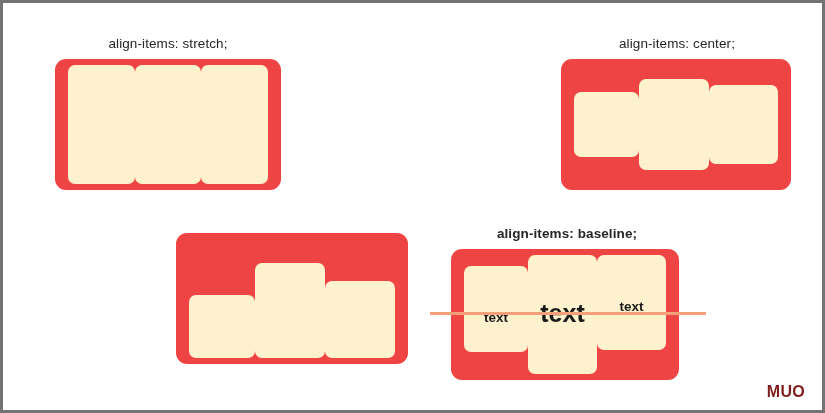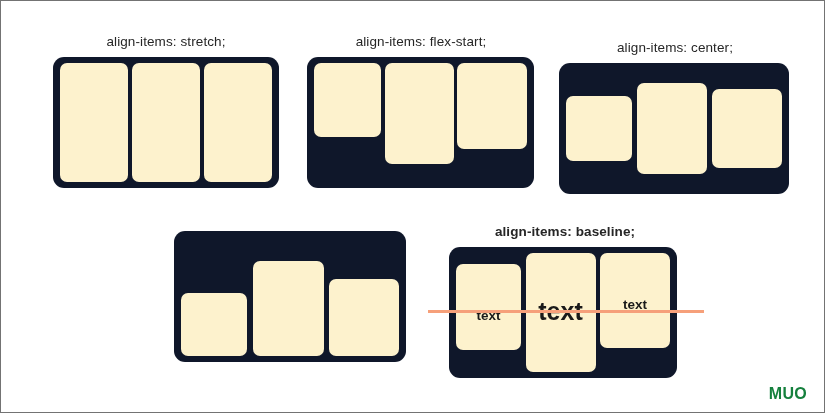--- a/index.html
+++ b/index.html
@@ -11,41 +11,41 @@
     width: 825px;
     height: 413px;
     font-family: "Liberation Sans", sans-serif;
     overflow: hidden;
   }
   #page {
     position: relative;
     width: 825px;
     height: 413px;
     box-sizing: border-box;
-    border: 1px solid #737373;
+    border: 3px solid #737373;
     background: #ffffff;
   }
 
   .panel {
     position: absolute;
   }
   .panel-title {
     text-align: center;
     font-size: 13.5px;
     color: #262626;
     line-height: 16px;
     letter-spacing: 0.1px;
     white-space: nowrap;
   }
   .flex-container {
-    background: #0f172a;
+    background: #ef4444;
     border-radius: 11px;
     box-sizing: border-box;
     display: flex;
-    padding: 6px 7px;
+    padding: 6px 13px;
     margin-top: 7px;
   }
   .box {
     background: #fdf2cd;
     border-radius: 7px;
     box-sizing: border-box;
     display: flex;
     align-items: center;
     justify-content: center;
     color: #1a1a1a;
@@ -67,21 +67,21 @@
     width: 227px; height: 131px;
     align-items: flex-start;
     justify-content: space-between;
     margin-left: 10px;
   }
   #panel-flex-start .box.b1 { width: 67px; height: 74px; }
   #panel-flex-start .box.b2 { width: 69px; height: 101px; }
   #panel-flex-start .box.b3 { width: 70px; height: 86px; }
 
   
-  #panel-center { left: 550px; top: 39px; width: 248px; }
+  #panel-center { left: 550px; top: 33px; width: 248px; }
   #panel-center .flex-container {
     width: 230px; height: 131px;
     align-items: center;
     justify-content: space-between;
     margin-left: 8px;
   }
   #panel-center .box.b1 { width: 66px; height: 65px; }
   #panel-center .box.b2 { width: 70px; height: 91px; }
   #panel-center .box.b3 { width: 70px; height: 79px; }
 
@@ -132,48 +132,40 @@
     right: -27px;
     top: 63px;
     height: 3px;
     background: #f6a07a;
   }
 
   #muo-logo {
     position: absolute;
     right: 17px;
     bottom: 9px;
-    color: #15803d;
+    color: #7f1d1d;
     font-size: 16px;
     font-weight: 700;
     letter-spacing: 0.3px;
   }
 </style>
 </head>
 <body>
 
 <div id="page">
 
   <div class="panel" id="panel-stretch">
     <div class="panel-title">align-items: stretch;</div>
     <div class="flex-container">
       <div class="box b1"></div>
       <div class="box b2"></div>
       <div class="box b3"></div>
     </div>
   </div>
 
-  <div class="panel" id="panel-flex-start">
-    <div class="panel-title">align-items: flex-start;</div>
-    <div class="flex-container">
-      <div class="box b1"></div>
-      <div class="box b2"></div>
-      <div class="box b3"></div>
-    </div>
-  </div>
 
   <div class="panel" id="panel-center">
     <div class="panel-title">align-items: center;</div>
     <div class="flex-container">
       <div class="box b1"></div>
       <div class="box b2"></div>
       <div class="box b3"></div>
     </div>
   </div>
 

